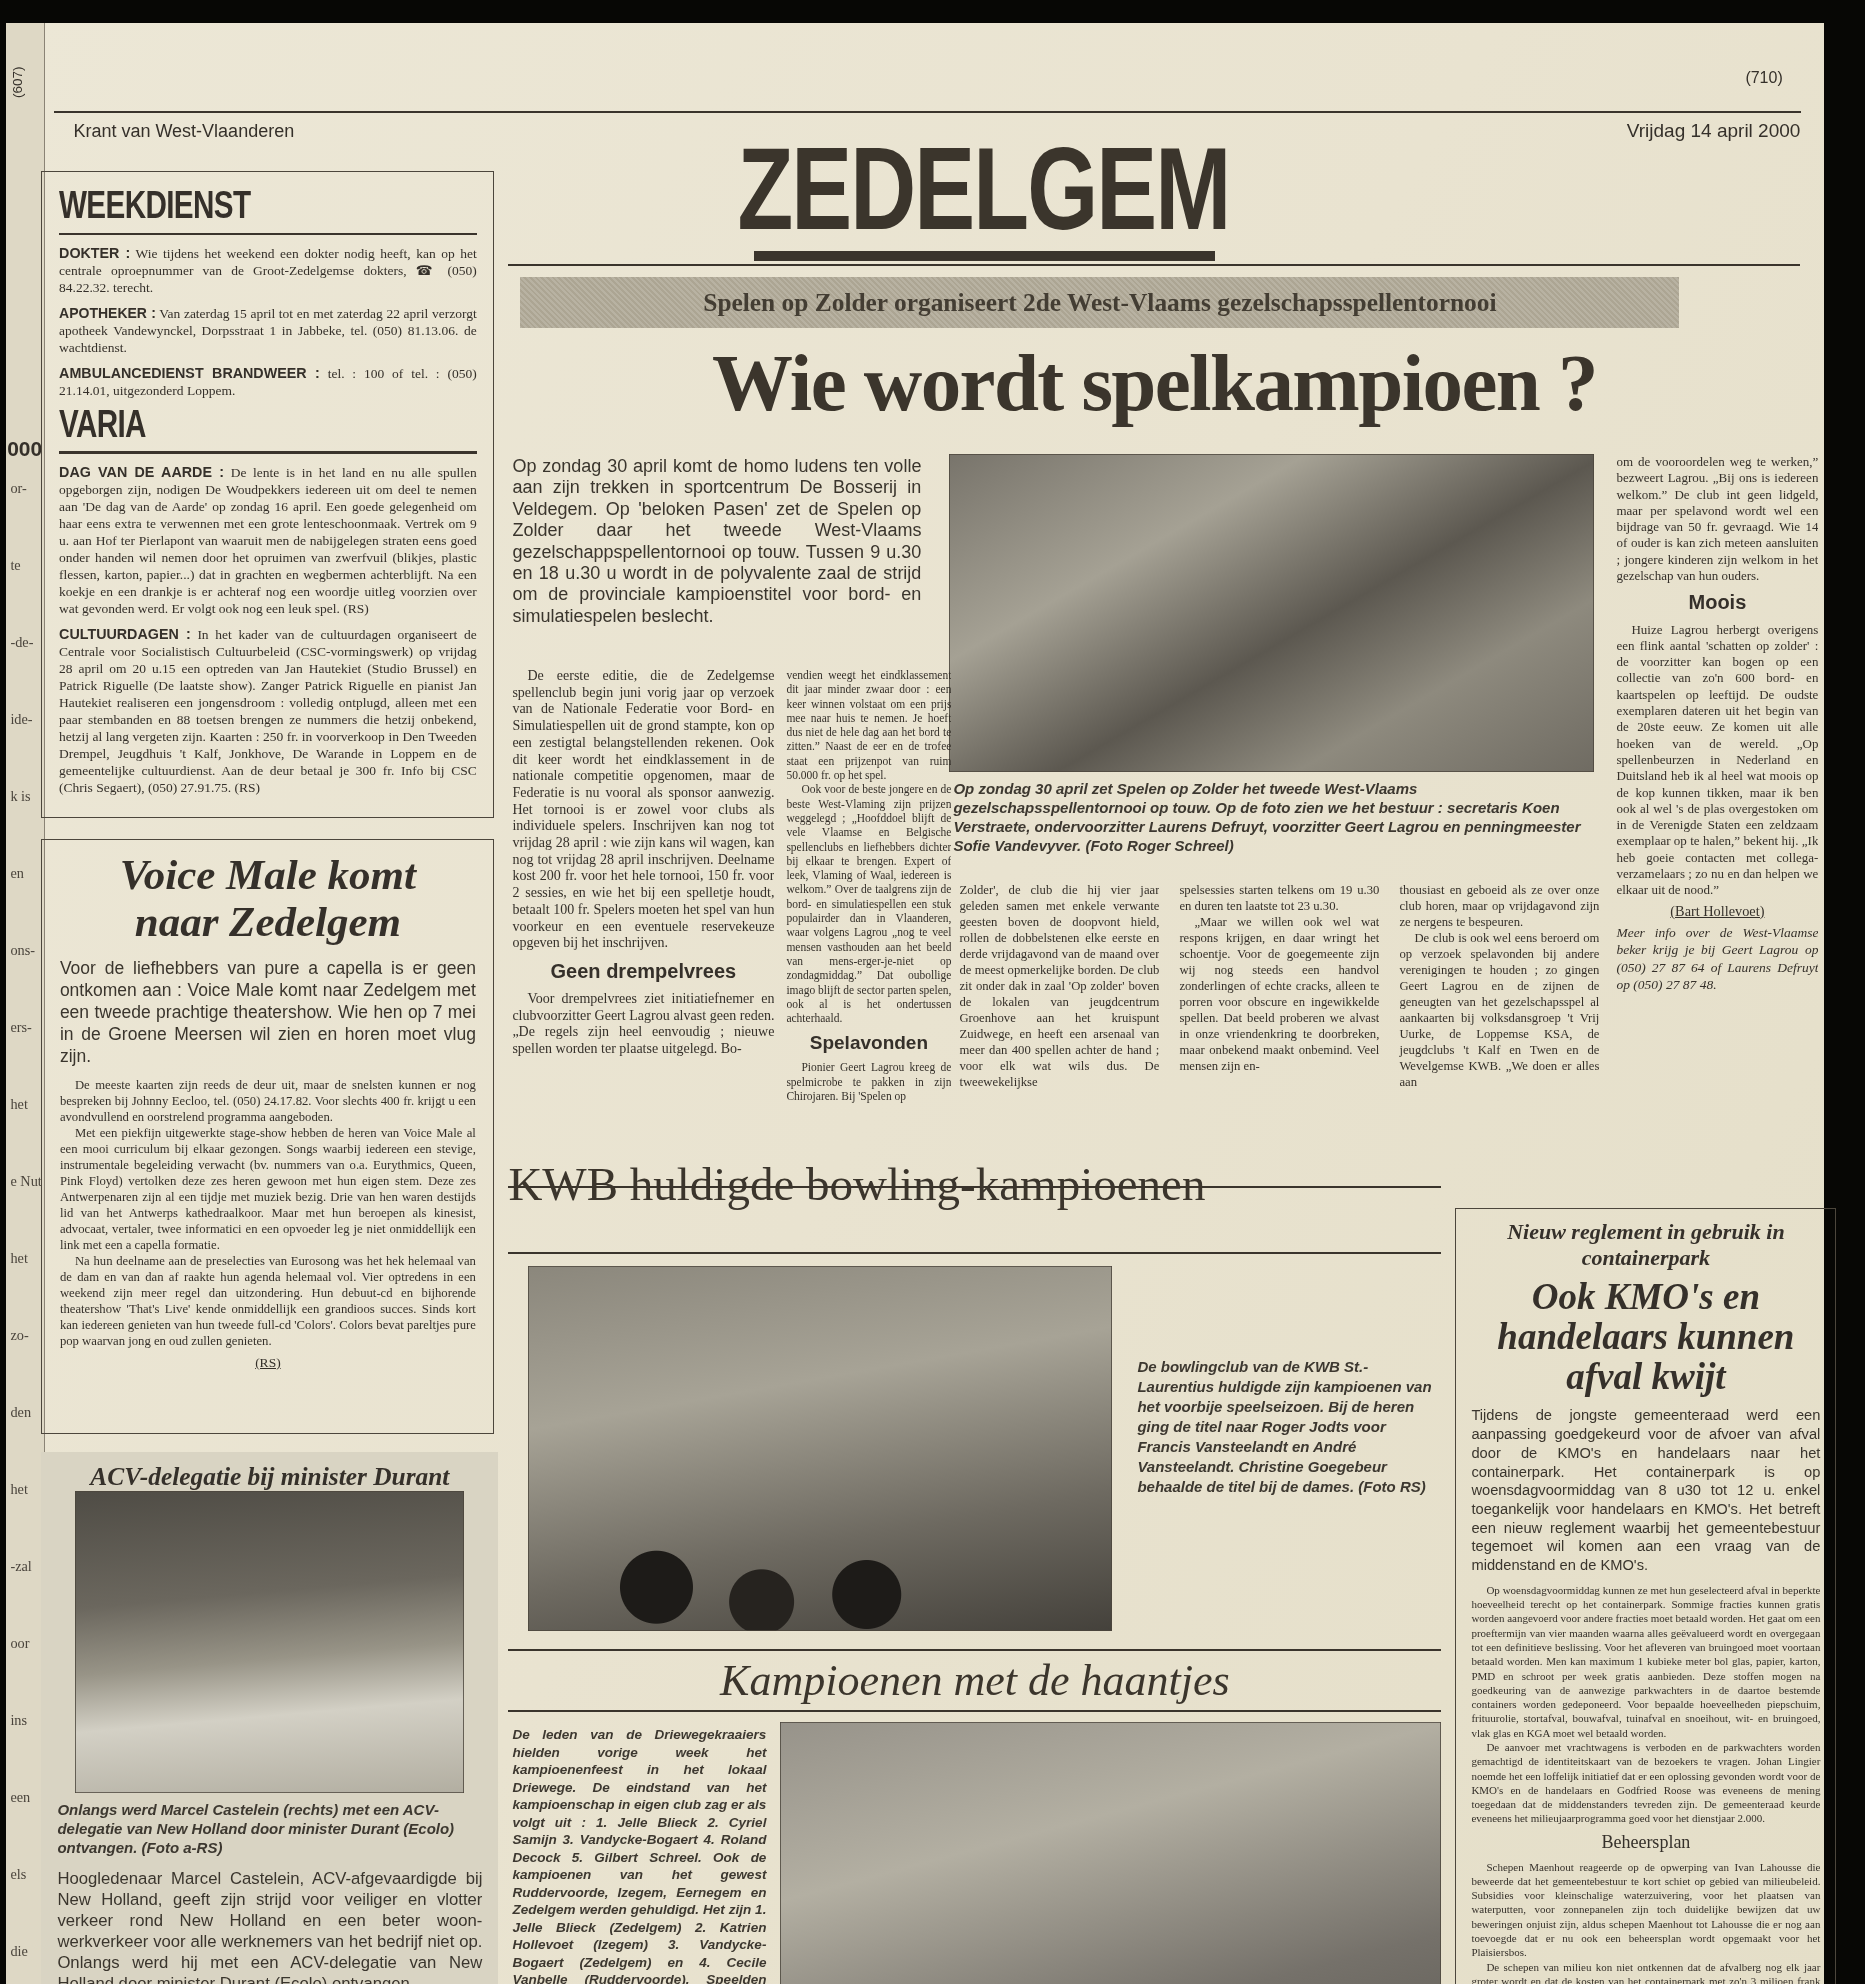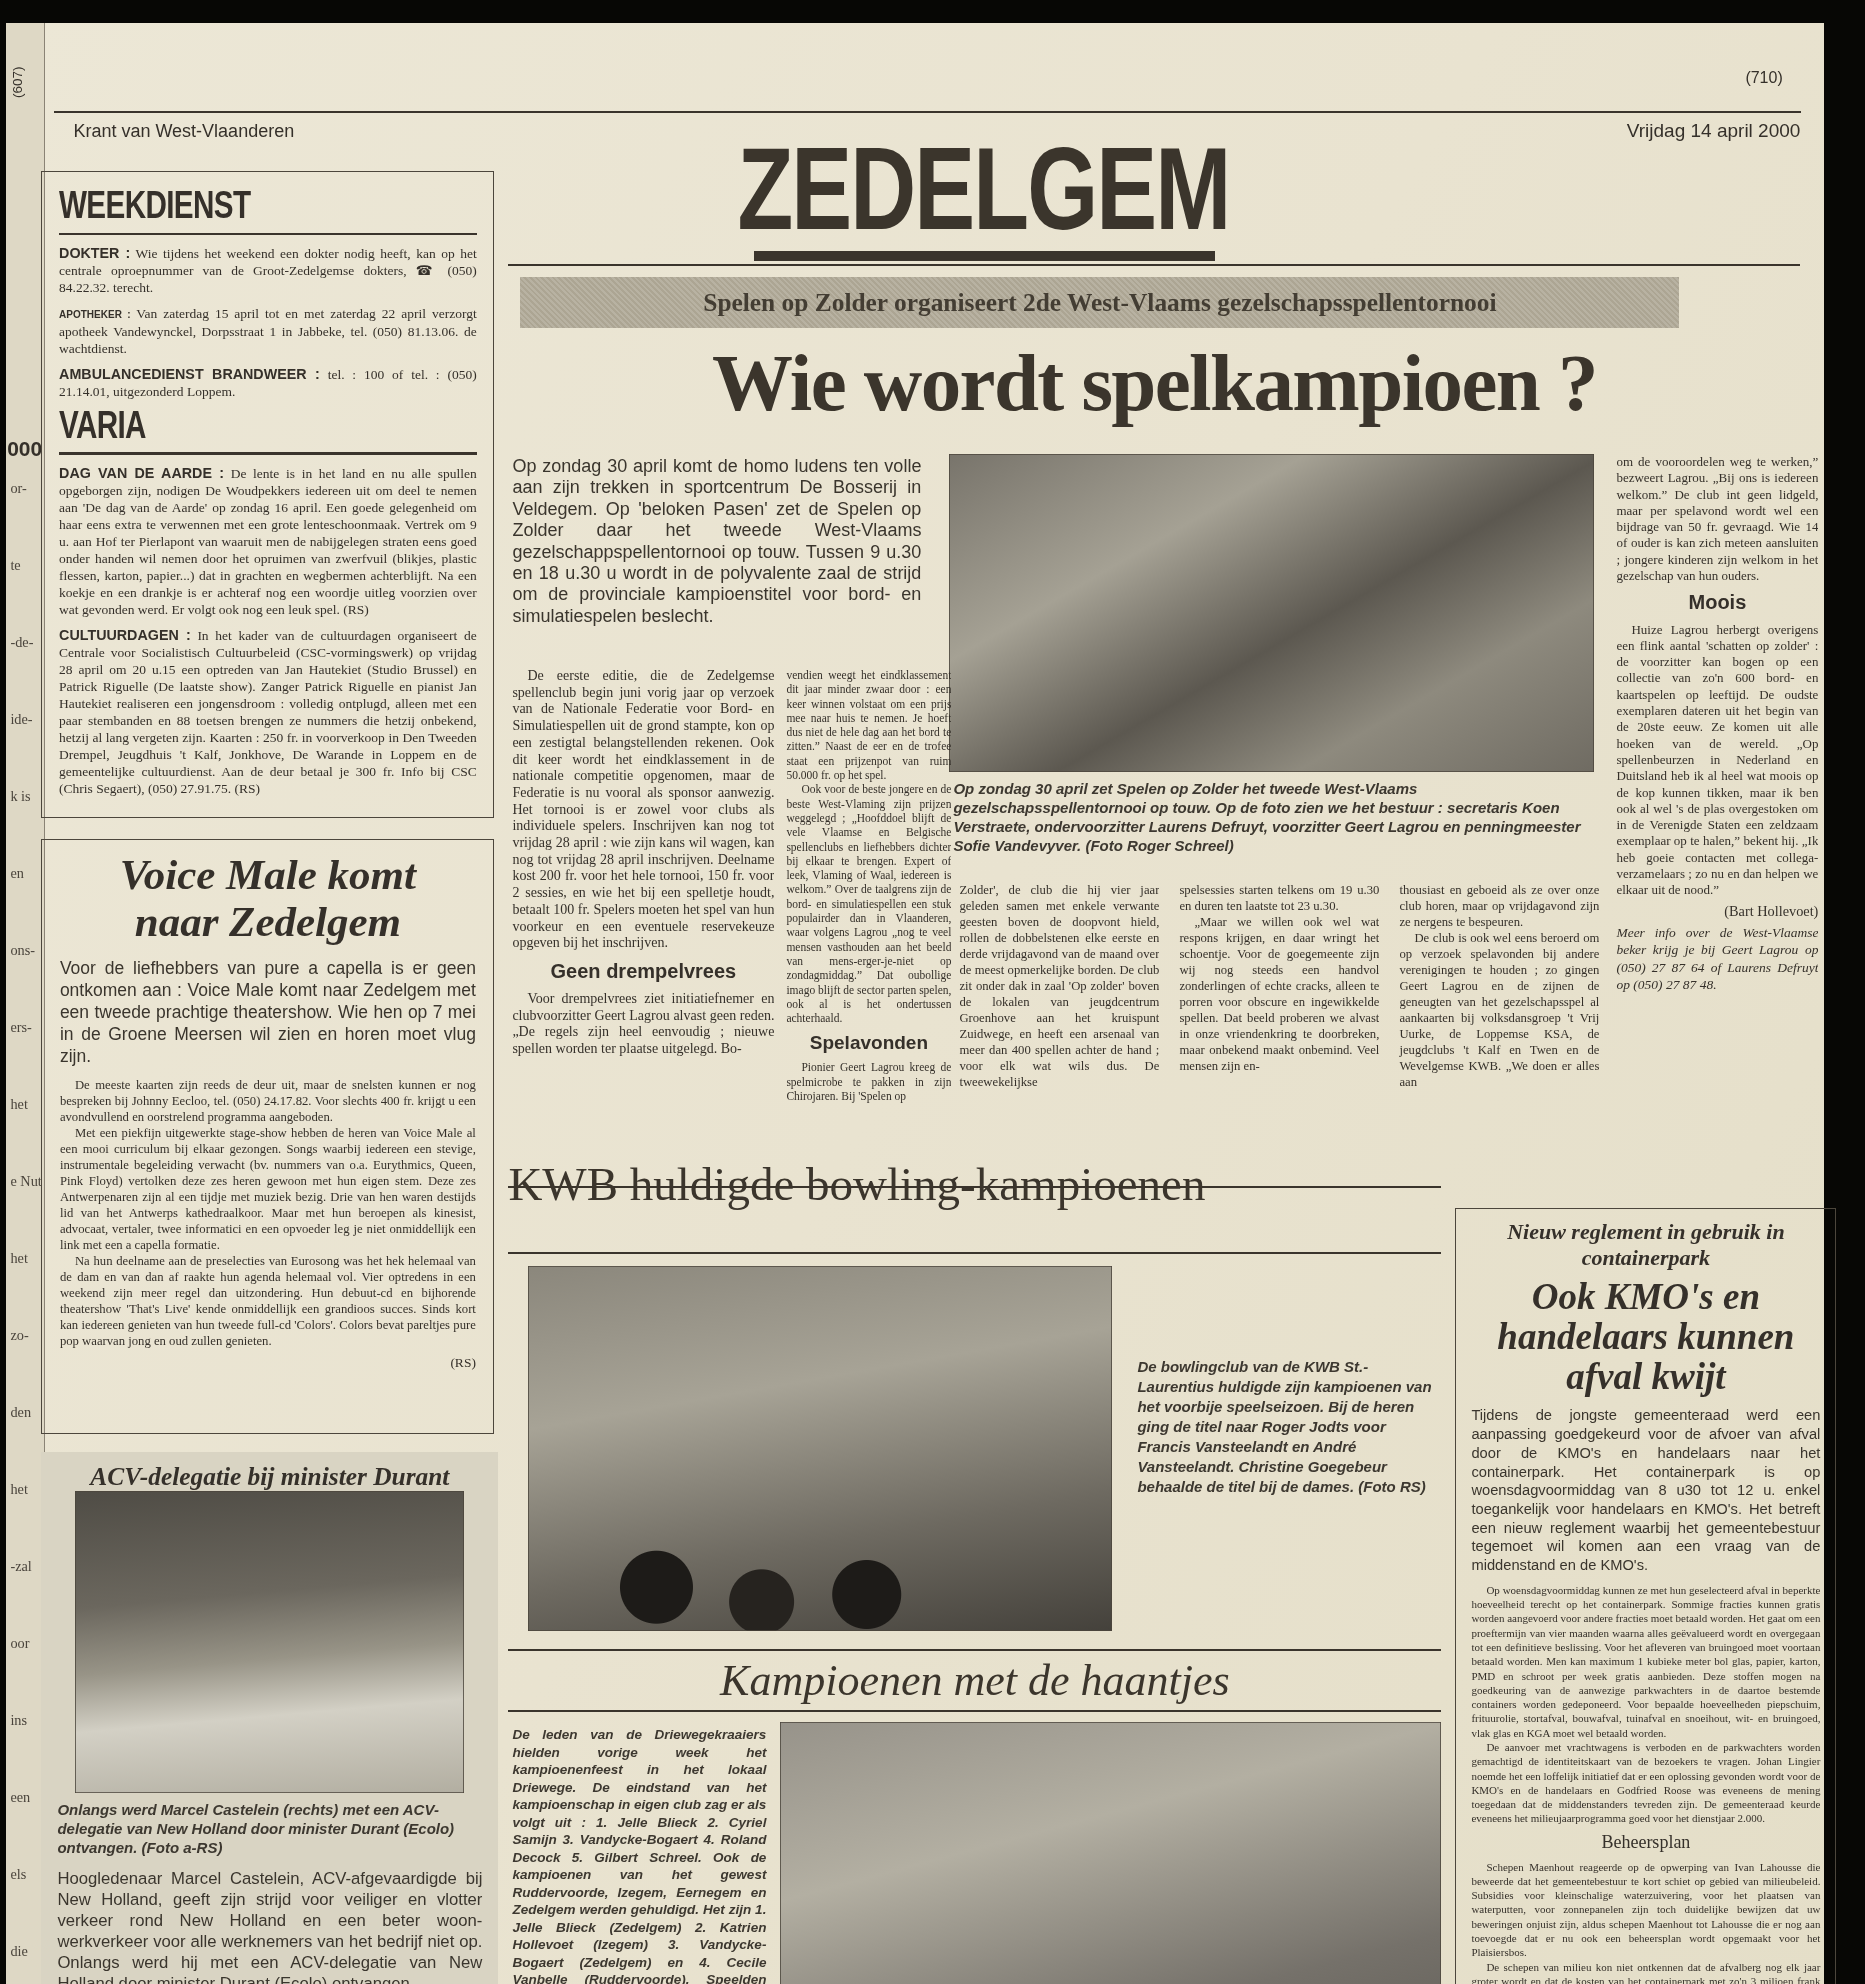--- a/index.html
+++ b/index.html
@@ -21,21 +21,21 @@
   .runin{font-family:"Liberation Sans",sans-serif;font-weight:bold;}
   .subhead{font-family:"Liberation Sans",sans-serif;font-weight:bold;text-align:center;}
   .caption{font-family:"Liberation Sans",sans-serif;font-style:italic;font-weight:bold;color:#3d3830;}
   .photo{position:absolute;box-shadow:0 0 0 0.8px #4c463c inset;}
   .condensed{transform:scaleX(.78);transform-origin:center;}
   p{margin:0 0 0 0;}
   .ind{text-indent:15px;}
   .kicker-banner{background:repeating-linear-gradient(45deg,#b8b2a2 0 2px,#aca593 2px 4px);
         display:flex;align-items:center;justify-content:center;}
   .gray-band{background:#d9d4c3;}
-  .byline{text-align:right;font-family:"Liberation Serif",serif;}
+  .byline{text-align:center;font-family:"Liberation Serif",serif;text-decoration:underline;}
 </style>
 </head>
 <body>
 
 <div id="stage">
   <div id="paper">
 
     <div id="strip">
       <div class="abs" style="left:3.2px;top:75px;font-size:13.5px;transform:rotate(-90deg);transform-origin:left top;">(607)</div>
       <div class="abs" style="left:0.8px;top:381px;font-size:21px;font-weight:bold;margin-top:33px;">000</div>
@@ -71,21 +71,21 @@
     <div class="abs" style="left:695px;top:100px;width:564px;height:131px;display:flex;align-items:center;justify-content:center;">
       <span class="condensed b" style="font-size:117px;letter-spacing:-2.4px;color:#3b352c;">ZEDELGEM</span>
     </div>
     <div class="rule" style="left:748px;top:228px;width:461px;height:10.3px;"></div>
     <div class="rule" style="left:502px;top:241px;width:1292px;height:2px;"></div>
 
     <div class="box" style="left:35px;top:148px;width:453px;height:647px;padding:12px 16.7px;box-sizing:border-box;">
       <div class="condensed b" style="font-size:38px;transform-origin:left center;letter-spacing:-0.8px;">WEEKDIENST</div>
       <div style="background:#3a342c;height:2.4px;margin:5.6px 0 10.3px 0;"></div>
       <p class="serif just" style="font-size:13.5px;line-height:17px;margin-bottom:8.7px;"><b class="runin" style="font-size:14.3px;">DOKTER :</b> <span>Wie tijdens het weekend een dokter nodig heeft, kan op het centrale oproepnummer van de Groot-Zedelgemse dokters, ☎ (050) 84.22.32. terecht.</span></p>
-      <p class="serif just" style="font-size:13.5px;line-height:17px;margin-bottom:8.7px;"><b class="runin" style="font-size:10px;margin-top:30px;">APOTHEKER :</b> <span>Van zaterdag 15 april tot en met zaterdag 22 april verzorgt apotheek Vandewynckel, Dorpsstraat 1 in Jabbeke, tel. (050) 81.13.06. de wachtdienst.</span></p>
+      <p class="serif just" style="font-size:13.5px;line-height:17px;margin-bottom:8.7px;"><b class="runin" style="font-size:14px;margin-top:30px;">APOTHEKER :</b> <span>Van zaterdag 15 april tot en met zaterdag 22 april verzorgt apotheek Vandewynckel, Dorpsstraat 1 in Jabbeke, tel. (050) 81.13.06. de wachtdienst.</span></p>
       <p class="serif just" style="font-size:13.5px;line-height:17px;margin-bottom:4px;"><b class="runin" style="font-size:14.3px;">AMBULANCEDIENST BRANDWEER :</b> <span>tel. : 100 of tel. : (050) 21.14.01, uitgezonderd Loppem.</span></p>
       <div class="condensed b" style="font-size:38px;transform-origin:left center;letter-spacing:-0.8px;">VARIA</div>
       <div style="background:#3a342c;height:2.4px;margin:5.6px 0 10.3px 0;"></div>
       <p class="serif just" style="font-size:13.5px;line-height:17px;margin-bottom:8.7px;"><b class="runin" style="font-size:14.3px;">DAG VAN DE AARDE :</b> <span>De lente is in het land en nu alle spullen opgeborgen zijn, nodigen De Woudpekkers iedereen uit om deel te nemen aan 'De dag van de Aarde' op zondag 16 april. Een goede gelegenheid om haar eens extra te verwennen met een grote lenteschoonmaak. Vertrek om 9 u. aan Hof ter Pierlapont van waaruit men de nabijgelegen straten eens goed onder handen wil nemen door het opruimen van zwerfvuil (blikjes, plastic flessen, karton, papier...) dat in grachten en wegbermen achterblijft. Na een koekje en een drankje is er achteraf nog een woordje uitleg voorzien over wat gevonden werd. Er volgt ook nog een leuk spel. (RS)</span></p>
       <p class="serif just" style="font-size:13.5px;line-height:17px;"><b class="runin" style="font-size:14.3px;">CULTUURDAGEN :</b> <span>In het kader van de cultuurdagen organiseert de Centrale voor Socialistisch Cultuurbeleid (CSC-vormingswerk) op vrijdag 28 april om 20 u.15 een optreden van Jan Hautekiet (Studio Brussel) en Patrick Riguelle (De laatste show). Zanger Patrick Riguelle en pianist Jan Hautekiet realiseren een jongensdroom : volledig ontplugd, alleen met een paar stembanden en 88 toetsen brengen ze nummers die hetzij onbekend, hetzij al lang vergeten zijn. Kaarten : 250 fr. in voorverkoop in Den Tweeden Drempel, Jeugdhuis 't Kalf, Jonkhove, De Warande in Loppem en de gemeentelijke cultuurdienst. Aan de deur betaal je 300 fr. Info bij CSC (Chris Segaert), (050) 27.91.75. (RS)</span></p>
     </div>
 
     <div class="box" style="left:35px;top:816px;width:453px;height:595px;padding:11px 17.5px;box-sizing:border-box;">
       <div class="serif it b" style="font-size:43px;text-align:center;line-height:47px;">
         <div>Voice Male komt</div>

